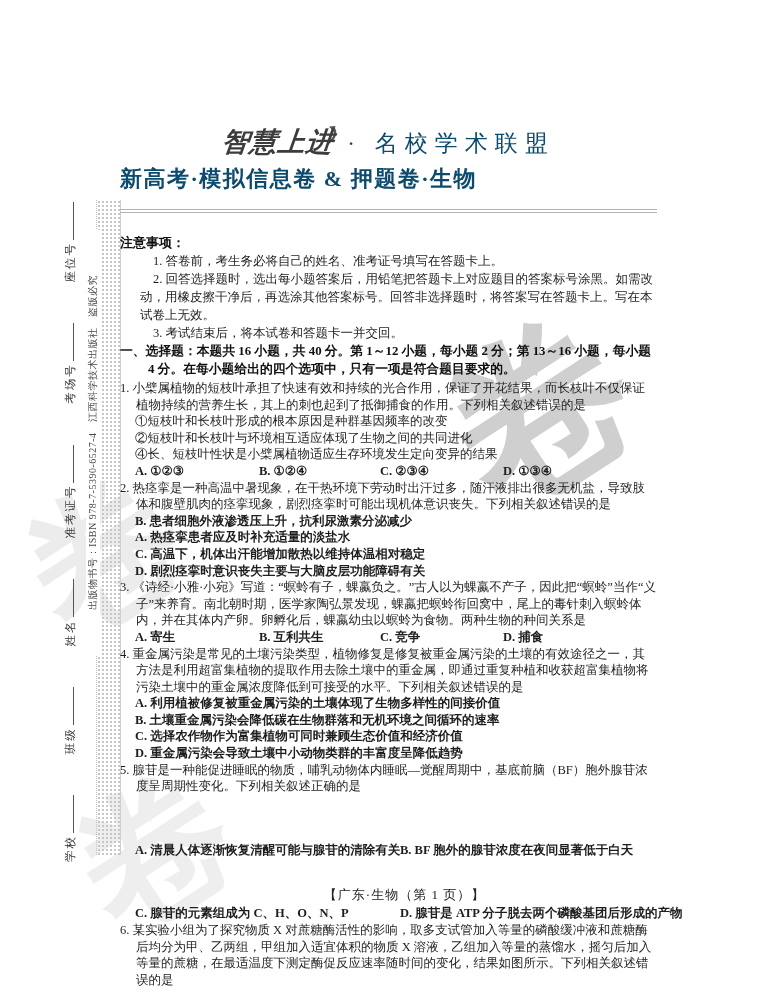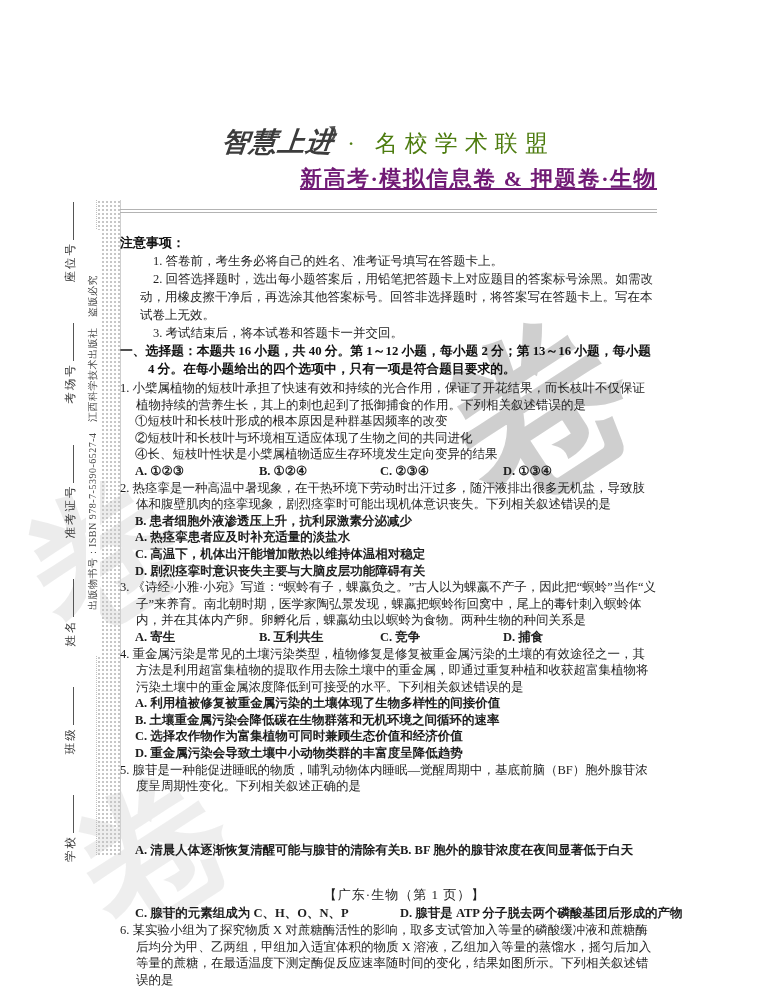--- a/index.html
+++ b/index.html
@@ -28,23 +28,23 @@
       font-size:10px;color:#4a4a4a;letter-spacing:.5px;background:#fff;
       white-space:nowrap;text-align:center;line-height:14px;}
 
   
   .content{position:absolute;left:120px;top:120px;width:537px;z-index:5;}
 
   .logo-row{text-align:center;padding-top:4px;height:36px;white-space:nowrap;}
   .logo-text{font-size:27px;font-weight:bold;font-style:italic;color:#3c3c3c;
       letter-spacing:1px;display:inline-block;transform:skewX(-6deg);position:relative;}
   .logo-arrow{display:inline-block;margin:0 2px 0 -8px;vertical-align:6px;}
-  .league-name{font-size:23px;color:#4d7c0f;letter-spacing:7px;margin-left:6px;}
-  .title-row{text-align:right;font-size:22px;font-weight:bold;color:#701a75;
-      letter-spacing:1.5px;height:36px;line-height:38px;text-decoration:underline;}
+  .league-name{font-size:23px;color:#0c4a6e;letter-spacing:7px;margin-left:6px;}
+  .title-row{text-align:left;font-size:22px;font-weight:bold;color:#0c4a6e;
+      letter-spacing:1.5px;height:36px;line-height:38px;}
   .divider{margin-top:13px;height:2px;border-top:1px solid #b3b3b3;border-bottom:1px solid #b3b3b3;}
 
   .notice{margin-top:21px;font-size:12.5px;line-height:18px;}
   .notice-title{font-weight:bold;font-size:13px;color:#111;}
   .notice-item{padding-left:20px;text-indent:13px;}
 
   .section-heading{margin-top:0;font-weight:bold;font-size:12.8px;line-height:18px;
       color:#111;padding-left:28px;text-indent:-28px;}
 
   .questions{margin-top:2px;font-size:12.5px;line-height:16.6px;}

